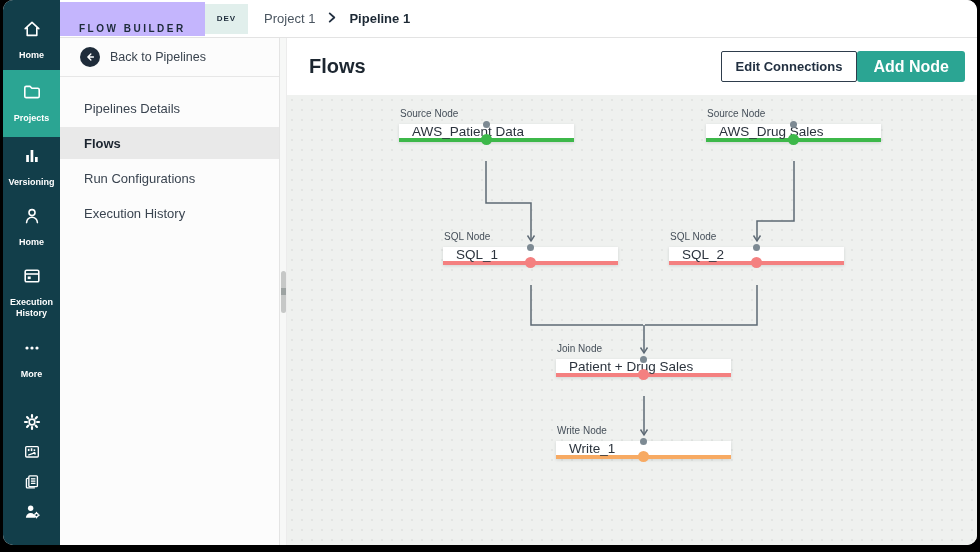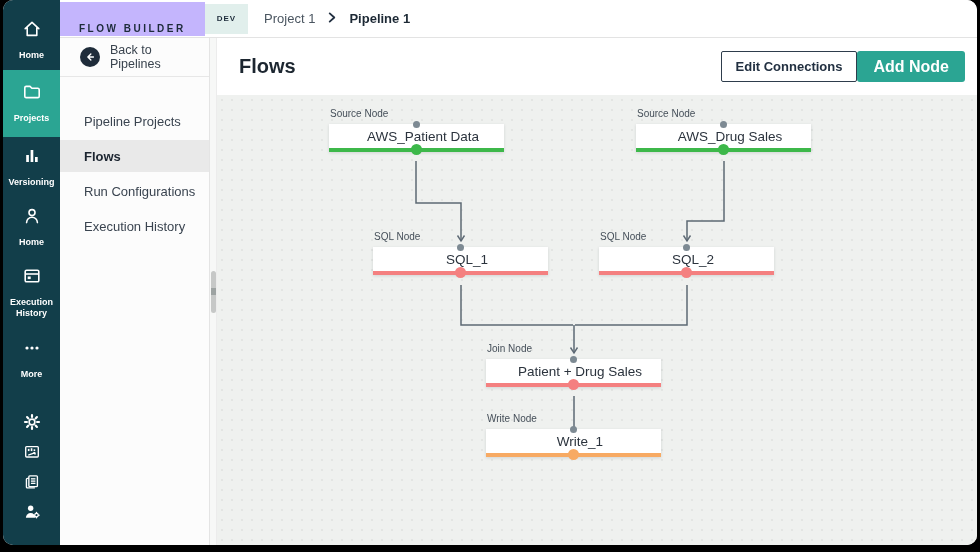--- a/index.html
+++ b/index.html
@@ -30,22 +30,22 @@
                color:#1d2b3a; font-size:10px; font-weight:700; letter-spacing:2.5px; }
   .badge-env { height:30px; line-height:30px; margin-top:1px; padding:0 12px; background:#e1efec;
                color:#1d2b3a; font-size:8px; font-weight:700; letter-spacing:1px; }
   .crumbs { display:flex; align-items:center; gap:12px; margin-left:16px; font-size:13px; }
   .crumb-project { color:#4a5560; cursor:pointer; }
   .crumb-current { color:#1d2935; font-weight:700; }
 
   
   .body-row { flex:1; display:flex; min-height:0; }
 
-  .subsidebar { width:150px; background:#fcfcfc; border-right:1px solid #e4e4e4;
-                flex-shrink:0; display:flex; flex-direction:column;gap:13px; }
+  .subsidebar { width:220px; background:#fcfcfc; border-right:1px solid #e4e4e4;
+                flex-shrink:0; display:flex; flex-direction:column; }
   .back-row { display:flex; align-items:center; gap:10px; padding:0 12px 0 20px; height:39px;
               border-bottom:1px solid #e7e7e7; cursor:pointer; }
   .back-circle { width:20px; height:20px; border-radius:50%; background:#1f2c3a;
                  display:flex; align-items:center; justify-content:center; flex-shrink:0; }
   .back-label { font-size:12.5px; color:#39434e; }
   .submenu { padding-top:15px; }
   .submenu-item { height:32px; display:flex; align-items:center; padding-left:24px;
                   font-size:13px; color:#3a4450; cursor:pointer; margin-bottom:3px; }
   .submenu-item.active { background:#e9e9e9; font-weight:700; color:#1c2530; }
 
@@ -67,23 +67,23 @@
                  font-size:16px; font-weight:600; color:#fff; font-family:inherit; cursor:pointer; }
 
   
   .canvas { flex:1; position:relative; background:#eff1ef;
             background-image:radial-gradient(circle, #e3e5e3 1px, transparent 1.3px);
             background-size:10px 10px; overflow:hidden; }
   .conn-svg { position:absolute; left:0; top:0; pointer-events:none; }
 
   .node { position:absolute; width:175px; }
   .node-type { font-size:10px; color:#454f59; margin:0 0 3px 1px; height:13px; }
-  .node-box { position:relative; background:#fff; height:28px;
+  .node-box { position:relative; background:#fff; height:18px;
               border-bottom:4px solid #999; box-shadow:0 1px 3px rgba(30,40,50,0.14);
-              display:flex; align-items:center; padding-left:13px; cursor:pointer;justify-content:center; }
+              display:flex; align-items:center; padding-left:13px; cursor:pointer; }
   .node-name { font-size:13.5px; color:#2b333d; }
   .port { position:absolute; border-radius:50%; left:50%; cursor:pointer; }
   .port-top { width:7px; height:7px; background:#7d8a93; top:-3.5px; margin-left:-3.5px; }
   .port-bottom { width:11px; height:11px; bottom:-7px; margin-left:-5.5px; }
   .accent-green  .node-box { border-bottom-color:#3db84a; }
   .accent-green  .port-bottom { background:#3db84a; }
   .accent-salmon .node-box { border-bottom-color:#f48080; }
   .accent-salmon .port-bottom { background:#f48080; }
   .accent-orange .node-box { border-bottom-color:#f7aa63; }
   .accent-orange .port-bottom { background:#f7aa63; }
@@ -225,21 +225,21 @@
       <aside class="subsidebar">
         <div class="back-row">
           <span class="back-circle">
             <svg width="12" height="12" viewBox="0 0 14 14" fill="none" stroke="#fff" stroke-width="1.6" stroke-linecap="round" stroke-linejoin="round">
                 <path d="M8 3.5 L4.5 7 L8 10.5 M4.7 7 H11"></path>
               </svg>
           </span>
           <span class="back-label">Back to Pipelines</span>
         </div>
         <div class="submenu">
-          <div class="submenu-item">Pipeline Projects</div>
+          <div class="submenu-item">Pipelines Details</div>
           <div class="submenu-item active">Flows</div>
           <div class="submenu-item">Run Configurations</div>
           <div class="submenu-item">Execution History</div>
         </div>
       </aside>
 
       <div class="strip">
         <div class="scroll-thumb"></div>
       </div>
 
@@ -307,21 +307,21 @@
 
           <div class="node accent-salmon" style="left:269px; top:248px;">
             <div class="node-type">Join Node</div>
             <div class="node-box">
               <span class="node-name">Patient + Drug Sales</span>
               <span class="port port-top"></span>
               <span class="port port-bottom"></span>
             </div>
           </div>
 
-          <div class="node accent-orange" style="left:269px; top:318px;">
+          <div class="node accent-orange" style="left:269px; top:330px;">
             <div class="node-type">Write Node</div>
             <div class="node-box">
               <span class="node-name">Write_1</span>
               <span class="port port-top"></span>
               <span class="port port-bottom"></span>
             </div>
           </div>
 
         </div>
       </section>

